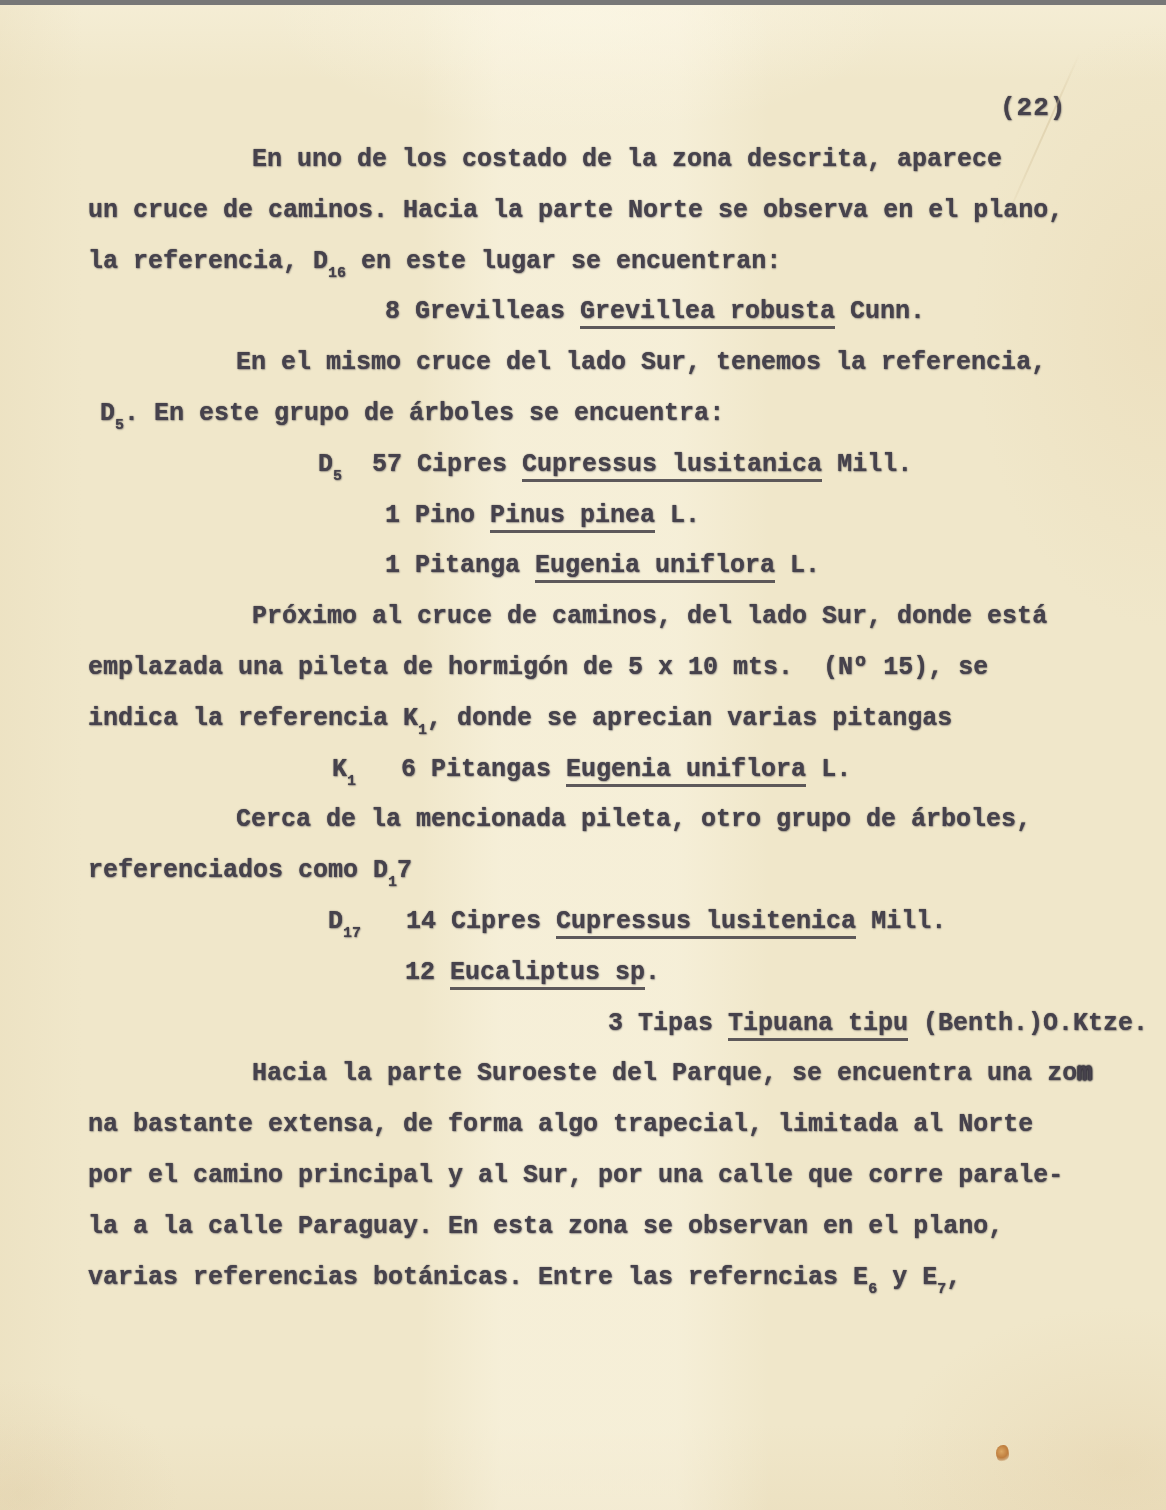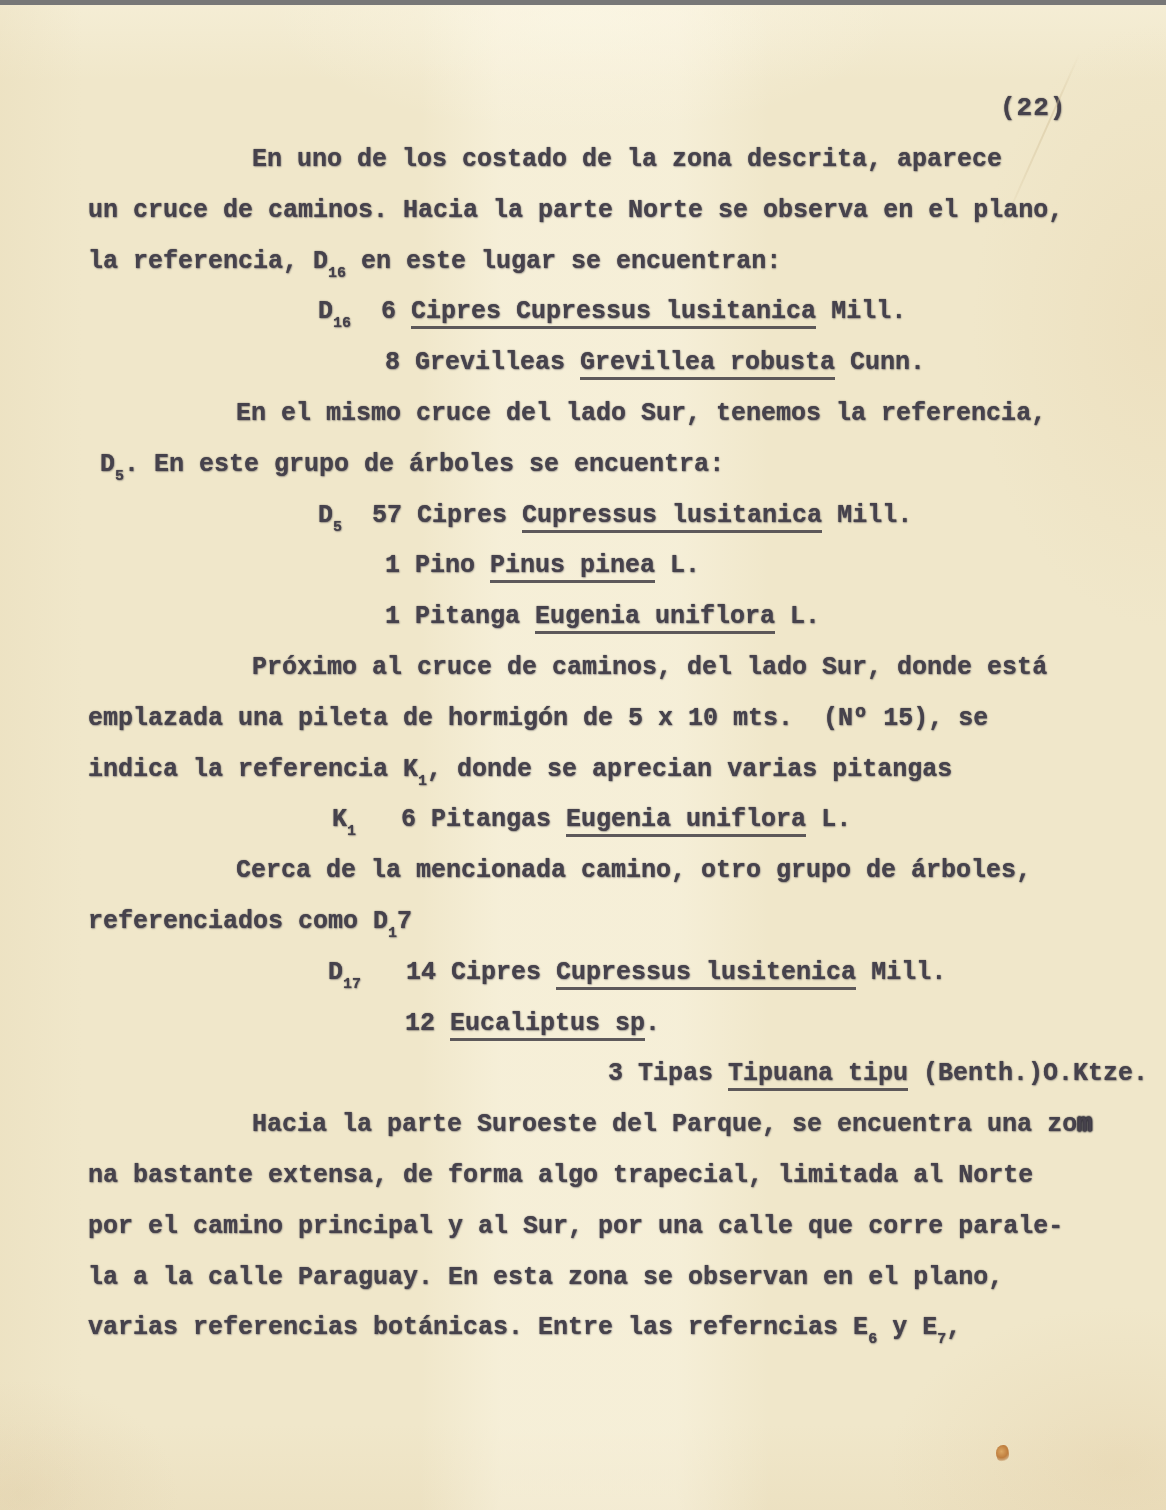--- a/index.html
+++ b/index.html
@@ -64,32 +64,31 @@
 </style>
 </head>
 <body>
 
 <div class="page">
   <div class="page-number">(22)</div>
   <div class="text-block">
       <div class="line ind-a"><span class="n">En uno de los costado de la zona descrita, aparece</span></div>
       <div class="line flush"><span class="n">un cruce de caminos. Hacia la parte Norte se observa en el plano,</span></div>
       <div class="line flush"><span class="n">la referencia, D</span><span class="sub">16</span><span class="n"> en este lugar se encuentran:</span></div>
-      <div class="line ref"><span class="n">D</span><span class="sub">16</span><span class="n">  6 </span><span class="u">Cipres Cupressus lusitanica</span><span class="n"> Mill.</span></div>
       <div class="line item"><span class="n">8 Grevilleas </span><span class="u">Grevillea robusta</span><span class="n"> Cunn.</span></div>
       <div class="line ind-b"><span class="n">En el mismo cruce del lado Sur, tenemos la referencia,</span></div>
       <div class="line near"><span class="n">D</span><span class="sub">5</span><span class="n">. En este grupo de árboles se encuentra:</span></div>
       <div class="line ref"><span class="n">D</span><span class="sub">5</span><span class="n">  57 Cipres </span><span class="u">Cupressus lusitanica</span><span class="n"> Mill.</span></div>
       <div class="line item"><span class="n">1 Pino </span><span class="u">Pinus pinea</span><span class="n"> L.</span></div>
       <div class="line item"><span class="n">1 Pitanga </span><span class="u">Eugenia uniflora</span><span class="n"> L.</span></div>
       <div class="line ind-a"><span class="n">Próximo al cruce de caminos, del lado Sur, donde está</span></div>
       <div class="line flush"><span class="n">emplazada una pileta de hormigón de 5 x 10 mts.  (Nº 15), se</span></div>
       <div class="line flush"><span class="n">indica la referencia K</span><span class="sub">1</span><span class="n">, donde se aprecian varias pitangas</span></div>
       <div class="line refk"><span class="n">K</span><span class="sub">1</span><span class="n">   6 Pitangas </span><span class="u">Eugenia uniflora</span><span class="n"> L.</span></div>
-      <div class="line ind-b"><span class="n">Cerca de la mencionada camino, otro grupo de árboles,</span></div>
+      <div class="line ind-b"><span class="n">Cerca de la mencionada pileta, otro grupo de árboles,</span></div>
       <div class="line flush"><span class="n">referenciados como D</span><span class="sub">1</span><span class="n">7</span></div>
       <div class="line refd"><span class="n">D</span><span class="sub">17</span><span class="n">   14 Cipres </span><span class="u">Cupressus lusitenica</span><span class="n"> Mill.</span></div>
       <div class="line item2"><span class="n">12 </span><span class="u">Eucaliptus sp</span><span class="n">.</span></div>
       <div class="line item3"><span class="n">3 Tipas </span><span class="u">Tipuana tipu</span><span class="n"> (Benth.)O.Ktze.</span></div>
       <div class="line ind-a"><span class="n">Hacia la parte Suroeste del Parque, se encuentra una zo</span><span class="blot">m</span></div>
       <div class="line flush"><span class="n">na bastante extensa, de forma algo trapecial, limitada al Norte</span></div>
       <div class="line flush"><span class="n">por el camino principal y al Sur, por una calle que corre parale-</span></div>
       <div class="line flush"><span class="n">la a la calle Paraguay. En esta zona se observan en el plano,</span></div>
       <div class="line flush"><span class="n">varias referencias botánicas. Entre las referncias E</span><span class="sub">6</span><span class="n"> y E</span><span class="sub">7</span><span class="n">,</span></div>
     </div>

